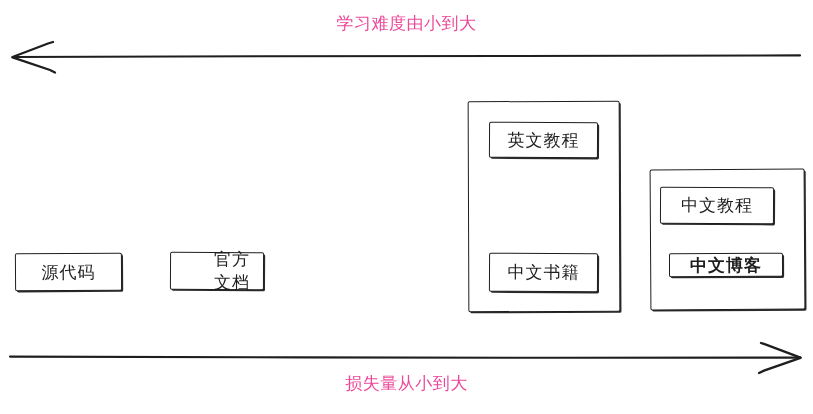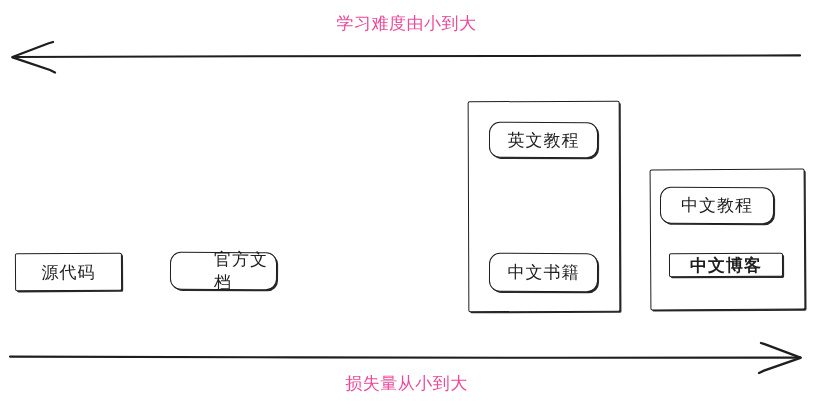--- a/index.html
+++ b/index.html
@@ -61,21 +61,21 @@
   }
   .group-box {
     position: absolute;
     box-sizing: border-box;
     background: #ffffff;
     border: 1.6px solid #1e1e1e;
     border-radius: 2px;
     box-shadow: 1.5px 1.5px 0 -0.4px #2a2a2a;
   }
   .skew-a { transform: rotate(-0.35deg); }
-  .skew-b { transform: rotate(0.3deg); border-radius: 11px; }
+  .skew-b { transform: rotate(0.3deg); }
   .skew-c { transform: rotate(-0.2deg); }
 </style>
 </head>
 <body>
 
 <div id="canvas">
 
   <div class="axis-label" id="top-label">学习难度由小到大</div>
 
   <svg class="arrow-svg" viewBox="0 0 813 414" xmlns="http://www.w3.org/2000/svg">
@@ -88,21 +88,21 @@
       <path d="M10 356.6 L300 357.4 L560 357.8 L800 357.6" stroke="#1e1e1e" stroke-width="2.1" fill="none" stroke-linecap="round"></path>
       <path d="M800.5 357.6 L766 344.6 L761 343" stroke="#1e1e1e" stroke-width="2.3" fill="none" stroke-linecap="round"></path>
       <path d="M800.5 357.8 L764 370.6 L759 373" stroke="#1e1e1e" stroke-width="2.3" fill="none" stroke-linecap="round"></path>
     </g>
   </svg>
 
   <div class="node-box skew-a" style="left:15px; top:253px; width:107px; height:38px;">
     <span>源代码</span>
   </div>
 
-  <div class="node-box skew-b" style="left:170px; top:252px; width:107px; height:38px;padding-left:43px;">
+  <div class="node-box skew-b" style="left:170px; top:252px; width:94px; height:38px;padding-left:43px;">
     <span>官方文档</span>
   </div>
 
 
   <div class="group-box skew-c" style="left:468px; top:101px; width:152px; height:211px;"></div>
 
   <div class="node-box skew-b" style="left:489px; top:122px; width:109px; height:36px;">
     <span>英文教程</span>
   </div>
 

